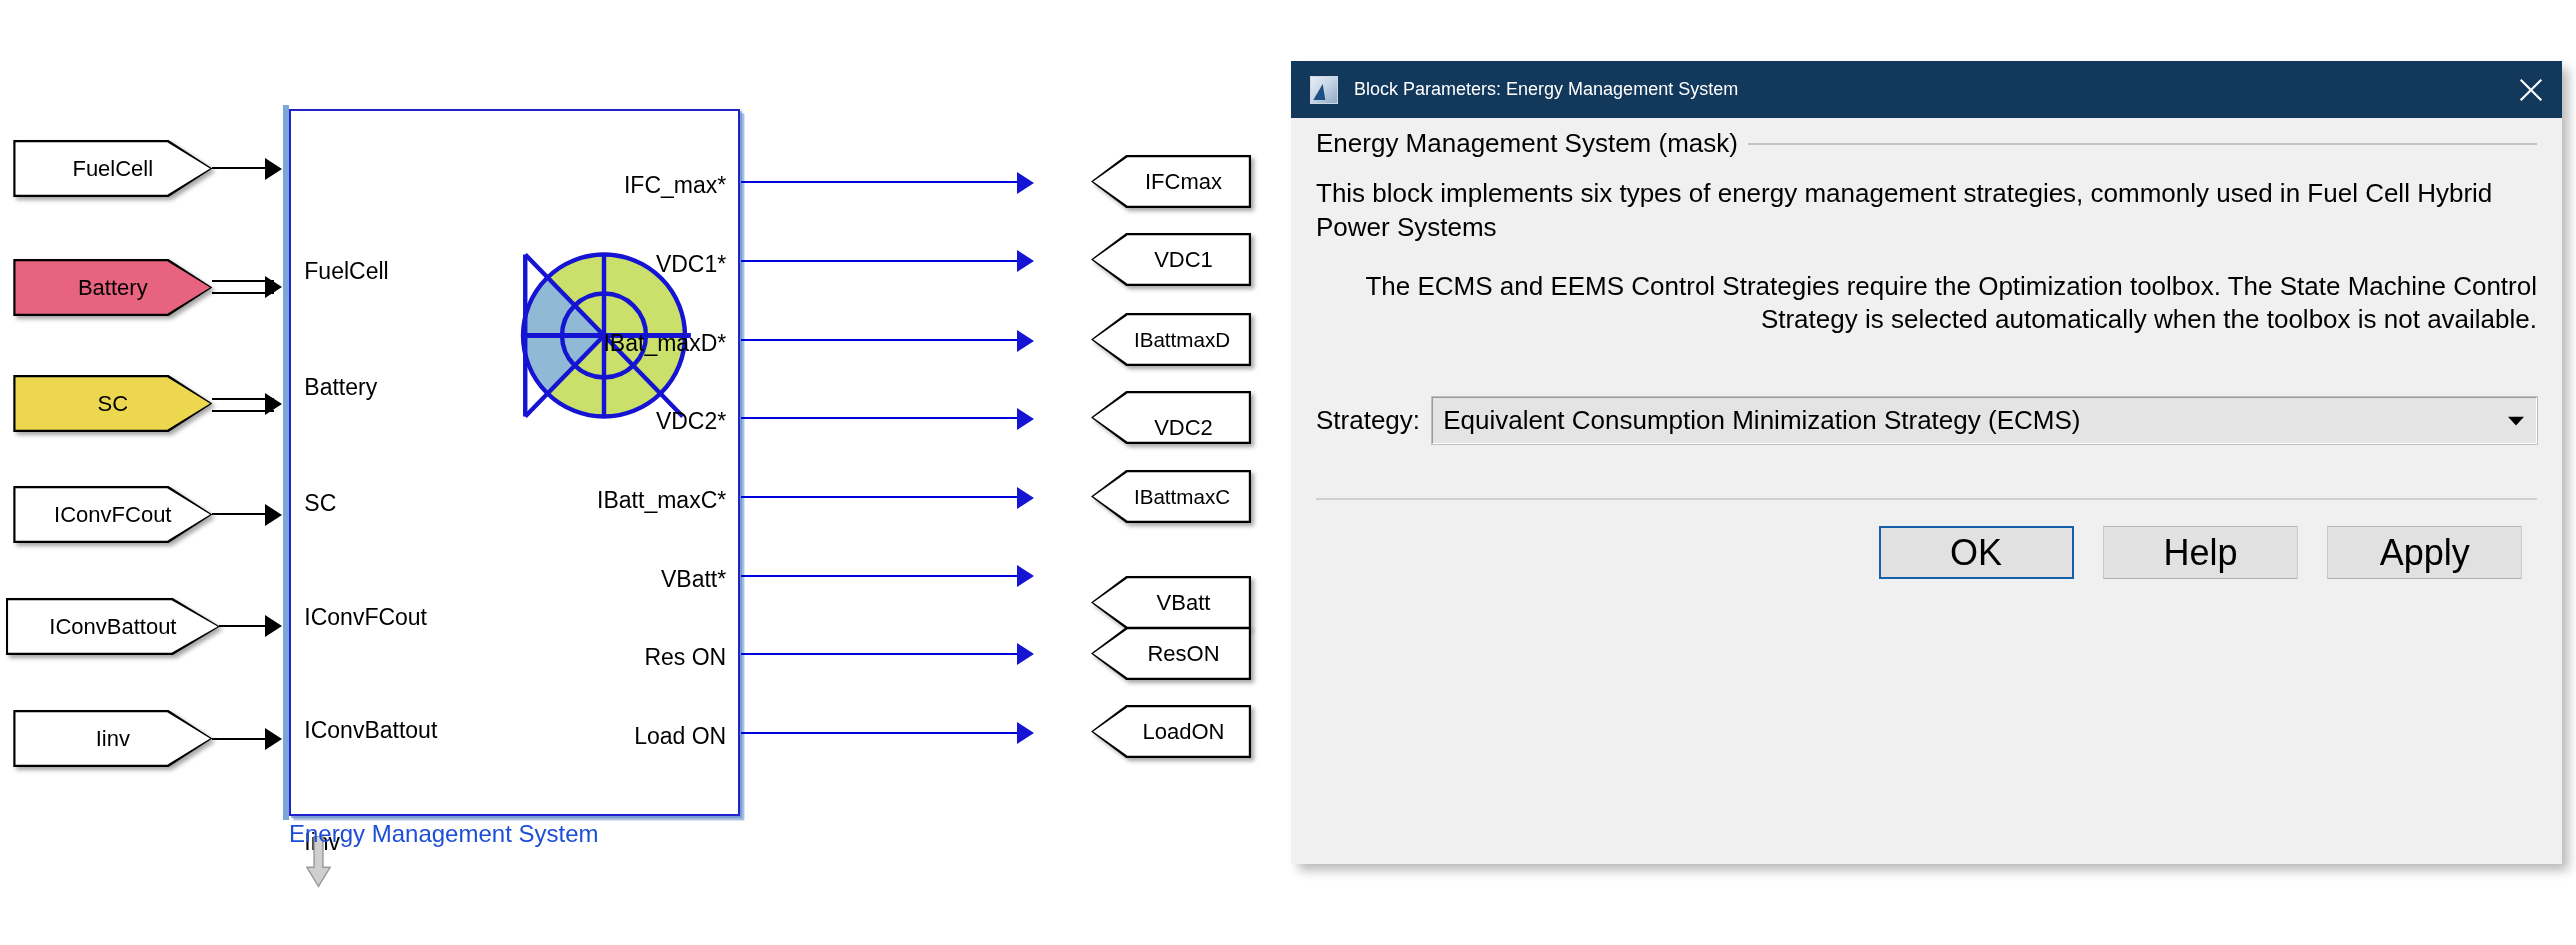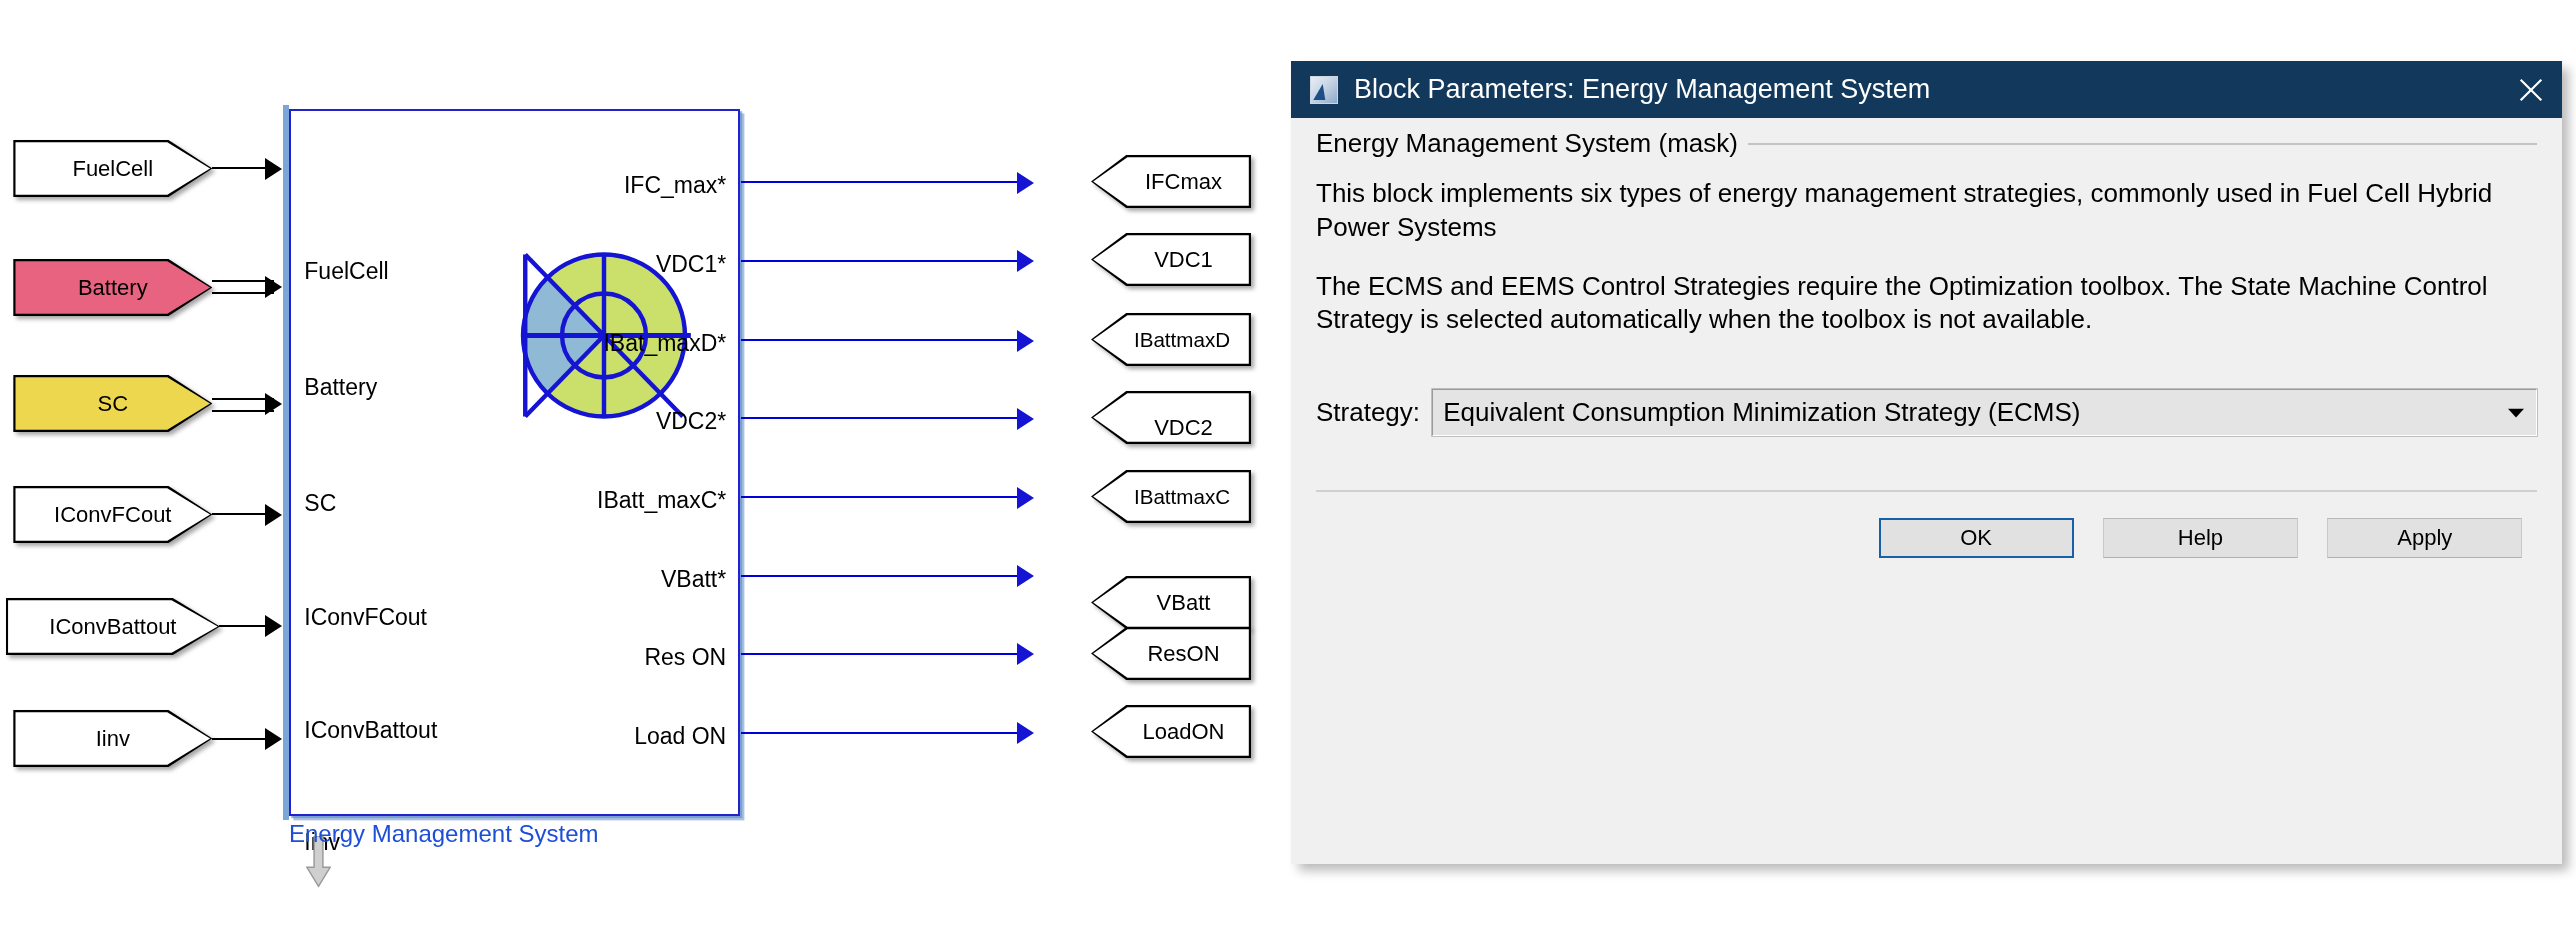--- a/index.html
+++ b/index.html
@@ -171,21 +171,21 @@
     position: absolute;
     left: 3.7px; bottom: 2.9px;
     width: 0; height: 0;
     border-left: 6.6px solid transparent;
     border-right: 6.6px solid transparent;
     border-bottom: 16px solid #1d4f86;
     transform: skewX(-12deg);
   }
   #dlg-title {
     color: #ffffff;
-    font-size: 27px;
+    font-size: 18px;
     margin-left: 16px;
     white-space: nowrap;
     flex: 1 1 auto;
   }
   #dlg-close {
     width: 63px; height: 57px;
     display: flex;
     align-items: center;
     justify-content: center;
     flex: 0 0 auto;
@@ -218,21 +218,21 @@
     background: #c4c4c4;
   }
   #desc {
     margin-top: 17.7px;
     font-size: 26px;
     line-height: 1.30;
     color: #000000;
     flex: 0 0 auto;
   }
   #desc p { margin: 0 0 25px 0; }
-  #desc p:last-child { margin-bottom: 8px; }
+  #desc p:last-child { margin-bottom: 16px; text-align: right; }
 
   #strategy-row {
     display: flex;
     align-items: center;
     margin-top: 44px;
     flex: 0 0 auto;
   }
   #strategy-label {
     font-size: 26px;
     color: #000000;
@@ -278,28 +278,28 @@
   #dlg-buttons {
     flex: 0 0 auto;
     display: flex;
     justify-content: flex-end;
     align-items: center;
     gap: 29.4px;
     padding: 26.5px 14.7px 25px 0;
   }
   .dlg-btn {
     width: 195px;
-    height: 40px;
+    height: 53px;
     background: #e1e1e1;
     border-top: 1.5px solid #b9b9b9;
     border-left: 1.5px solid #c9c9c9;
     border-right: 1.5px solid #c9c9c9;
     border-bottom: 1.5px solid #b0b0b0;
     box-sizing: border-box;
-    font-size: 22px;
+    font-size: 36px;
     color: #000000;
     display: flex;
     align-items: center;
     justify-content: center;
     font-family: "Liberation Sans", sans-serif;
   }
   .dlg-btn.default {
     border: 2.9px solid #1560a8;
   }
 </style>

